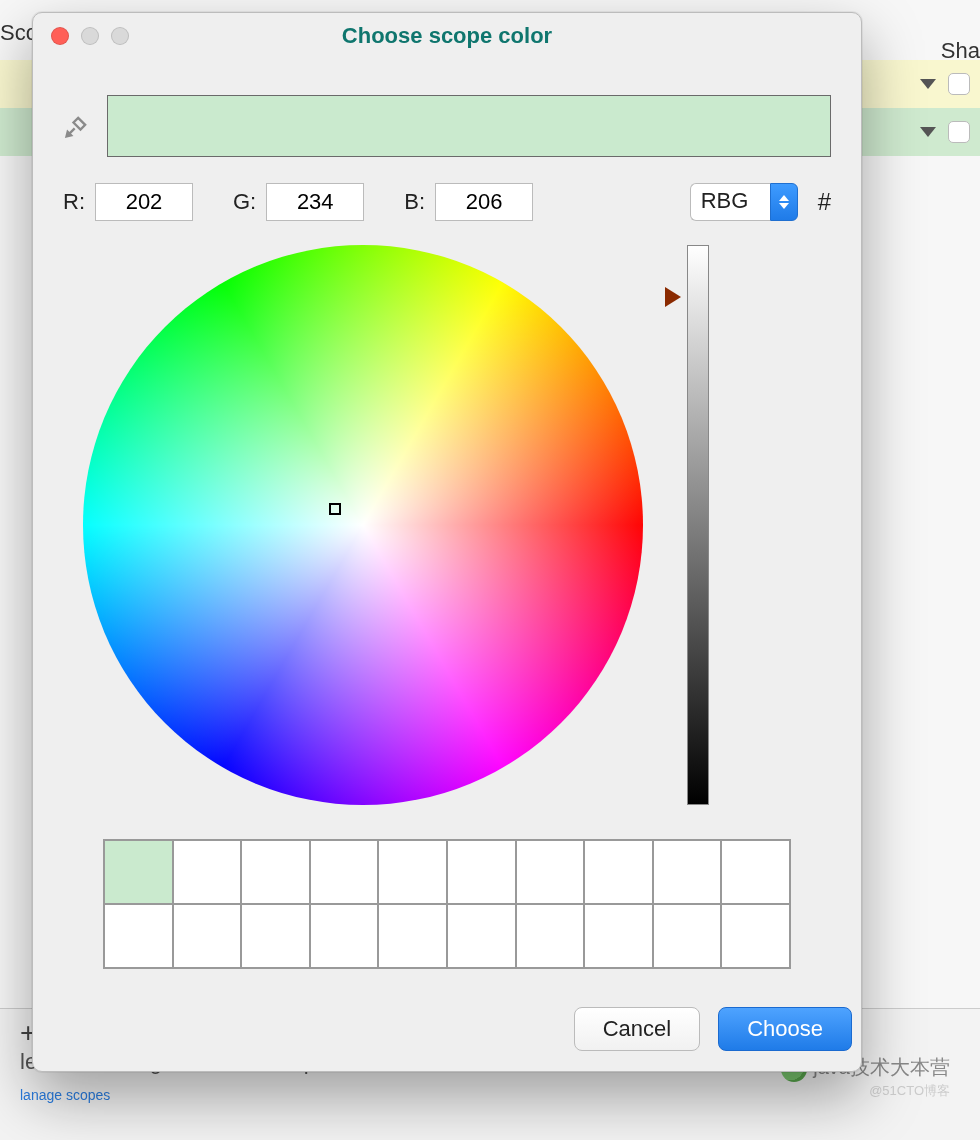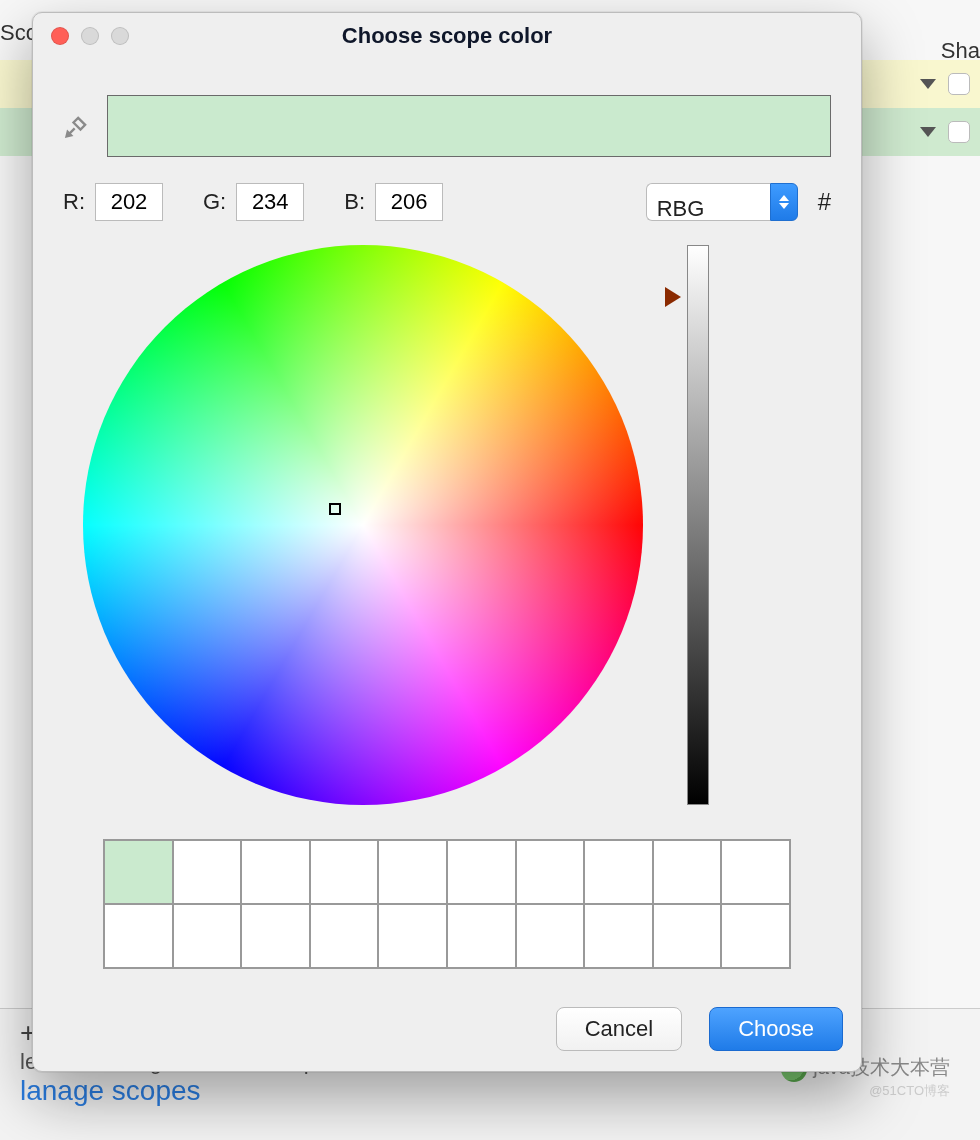--- a/index.html
+++ b/index.html
@@ -9,62 +9,62 @@
   .bg-left-labels div{height:48px;}
   .bg-right{position:absolute;right:0;top:38px;font-size:22px;color:#333;}
   .bg-rows{position:absolute;left:0;right:0;top:60px;}
   .bg-row{height:48px;display:flex;align-items:center;justify-content:flex-end;padding-right:10px;gap:12px;}
   .bg-row.y{background:#f9f7cf;}
   .bg-row.g{background:#cfeacf;}
   .chev{width:0;height:0;border-left:8px solid transparent;border-right:8px solid transparent;border-top:10px solid #555;}
   .chk{width:22px;height:22px;border:1px solid #bbb;border-radius:5px;background:#fff;}
   .bg-bottom{position:absolute;left:0;right:0;top:1008px;height:132px;background:#f3f3f3;border-top:1px solid #ccc;padding:8px 20px;color:#555;font-size:22px;}
   .plus{font-size:28px;color:#444;}
-  .bg-link{color:#2a7de1;font-size:28px;}
+  .bg-link{color:#2a7de1;font-size:14px;margin-top:12px;}
   .watermark{position:absolute;right:30px;bottom:40px;text-align:right;color:#888;font-size:20px;}
   .watermark .small{color:#ccc;font-size:13px;}
   .wechat{display:inline-block;width:26px;height:26px;border-radius:50%;background:radial-gradient(circle at 35% 40%,#7bc96f 60%,#5aa84e 61%);vertical-align:middle;margin-right:6px;}
 
   .dialog{position:absolute;left:32px;top:12px;width:830px;height:1060px;background:#efefef;border:1px solid #bcbcbc;border-radius:10px;box-shadow:0 25px 60px rgba(0,0,0,.35),0 0 0 1px rgba(0,0,0,.05);}
   .titlebar{height:46px;display:flex;align-items:center;position:relative;}
   .traffic{display:flex;gap:12px;position:absolute;left:18px;}
   .tl{width:18px;height:18px;border-radius:50%;border:1px solid rgba(0,0,0,.12);}
   .tl.r{background:#ff5f57;}
   .tl.d{background:#d9d9d9;}
-  .title{width:100%;text-align:center;font-size:22px;font-weight:600;color:#0f172a;}
+  .title{width:100%;text-align:center;font-size:22px;font-weight:600;color:#0f766e;}
   .body{padding:12px 30px 0 30px;}
   .preview-row{display:flex;align-items:center;gap:16px;margin:24px 0 26px 0;}
   .eyedrop{width:28px;height:28px;position:relative;opacity:.65;}
   .eyedrop svg{width:100%;height:100%;}
   .preview{flex:1;height:62px;border:1px solid #6a6a6a;background:#CAEACE;}
   .rgb-row{display:flex;align-items:center;gap:10px;font-size:22px;color:#222;margin-bottom:24px;}
-  .num{width:68px;height:38px;border:1px solid #bbb;background:#fff;font-size:22px;text-align:center;padding:4px 6px;}
+  .num{width:98px;height:38px;border:1px solid #bbb;background:#fff;font-size:22px;text-align:center;padding:4px 6px;}
   .spacer{flex:0 0 20px;}
   .sel-wrap{position:relative;display:flex;align-items:center;}
-  .sel{width:124px;height:38px;border:1px solid #bbb;border-right:none;background:#fff;font-size:22px;padding:12px 10px;border-radius:6px 0 0 6px;}
+  .sel{width:80px;height:38px;border:1px solid #bbb;border-right:none;background:#fff;font-size:22px;padding:4px 10px;border-radius:6px 0 0 6px;}
   .sel-btn{width:28px;height:38px;background:linear-gradient(#3e9bff,#1f7be8);border:1px solid #1f6fd0;border-radius:0 6px 6px 0;display:flex;flex-direction:column;align-items:center;justify-content:center;gap:2px;}
   .caret-up{width:0;height:0;border-left:5px solid transparent;border-right:5px solid transparent;border-bottom:6px solid #fff;}
   .caret-dn{width:0;height:0;border-left:5px solid transparent;border-right:5px solid transparent;border-top:6px solid #fff;}
   .hash{margin-left:10px;font-size:24px;}
   .hex{width:120px;height:42px;border:3px solid #7fb7ea;background:#fff;font-size:22px;padding:4px 8px;border-radius:4px;outline:2px solid #bcd7f2;}
   .wheel-row{display:flex;gap:40px;align-items:flex-start;padding-left:20px;}
   .wheel{width:560px;height:560px;border-radius:50%;position:relative;background:
     radial-gradient(circle,#fff 0%,rgba(255,255,255,0) 72%),
     conic-gradient(from 90deg,#f00,#f0f,#00f,#0ff,#0f0,#ff0,#f00);}
   .wheel-marker{position:absolute;left:44%;top:46%;width:12px;height:12px;border:2px solid #000;background:transparent;}
   .bright{position:relative;width:30px;height:560px;margin-top:0;}
   .bright-bar{position:absolute;left:4px;top:0;width:22px;height:560px;background:linear-gradient(#fff 0%,#000 100%);border:1px solid #888;}
   .bright-marker{position:absolute;left:-18px;top:42px;width:0;height:0;border-top:10px solid transparent;border-bottom:10px solid transparent;border-left:16px solid #8a2a00;}
   .swatches{margin:34px auto 0 auto;width:688px;border:1px solid #999;}
   .sw-row{display:flex;}
   .sw{width:68.8px;height:64px;border:1px solid #999;background:#fff;}
   .sw.first{background:#CAEACE;}
-  .footer{position:absolute;right:18px;bottom:20px;display:flex;gap:18px;border-radius:20px;}
+  .footer{position:absolute;right:9px;bottom:20px;display:flex;gap:18px;border-radius:20px;}
   .btn{height:44px;padding:0 28px;font-size:22px;border-radius:8px;border:1px solid #bbb;background:linear-gradient(#fff,#f1f1f1);color:#222;}
-  .btn.primary{background:linear-gradient(#4ea3ff,#1f7be8);border:1px solid #1a6ad0;color:#fff;margin-left:9px;}
+  .btn.primary{background:linear-gradient(#4ea3ff,#1f7be8);border:1px solid #1a6ad0;color:#fff;}
 </style>
 </head>
 <body>
 
 <div class="bg">
   <div class="bg-left-labels">
     <div>Sco</div>
     <div>No</div>
     <div>Tes</div>
   </div>

